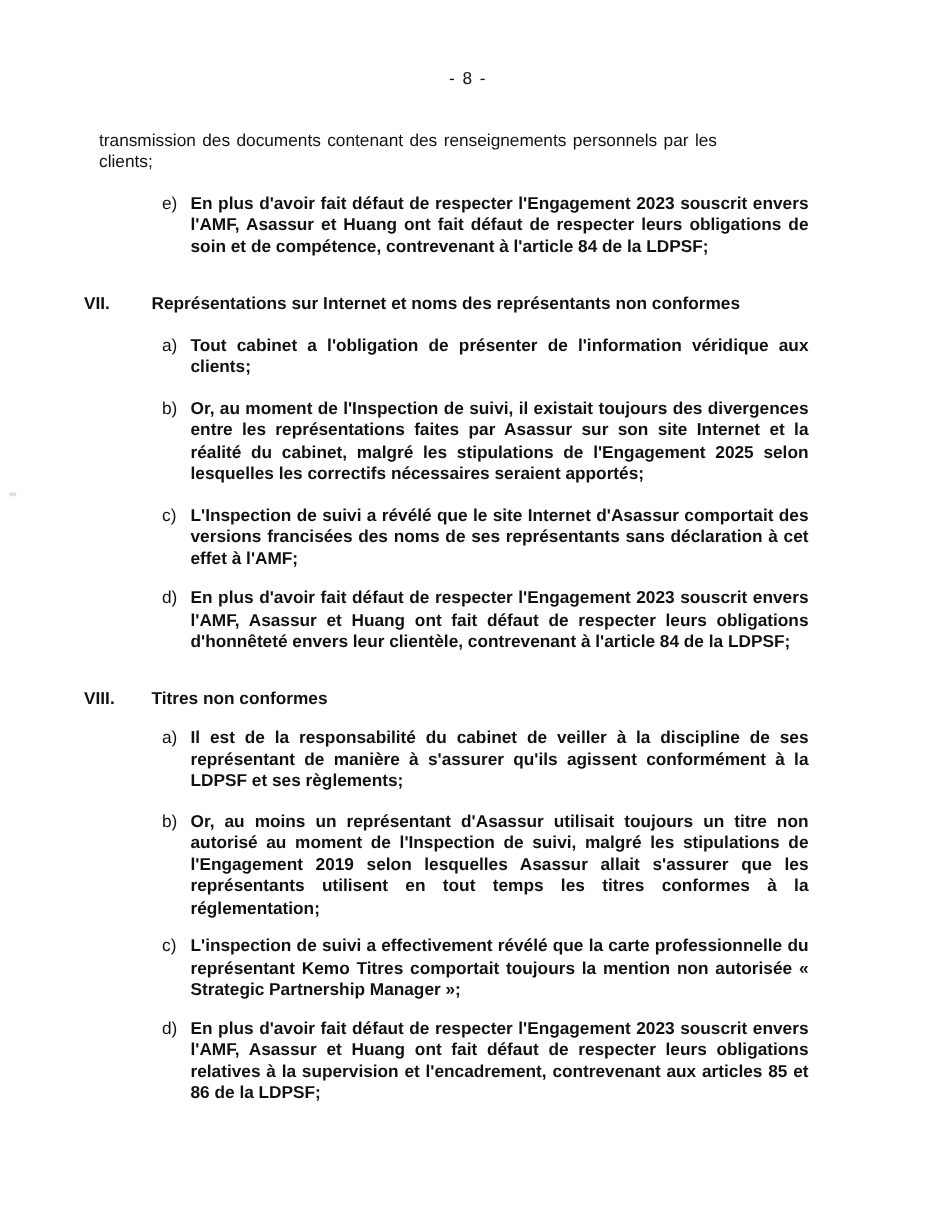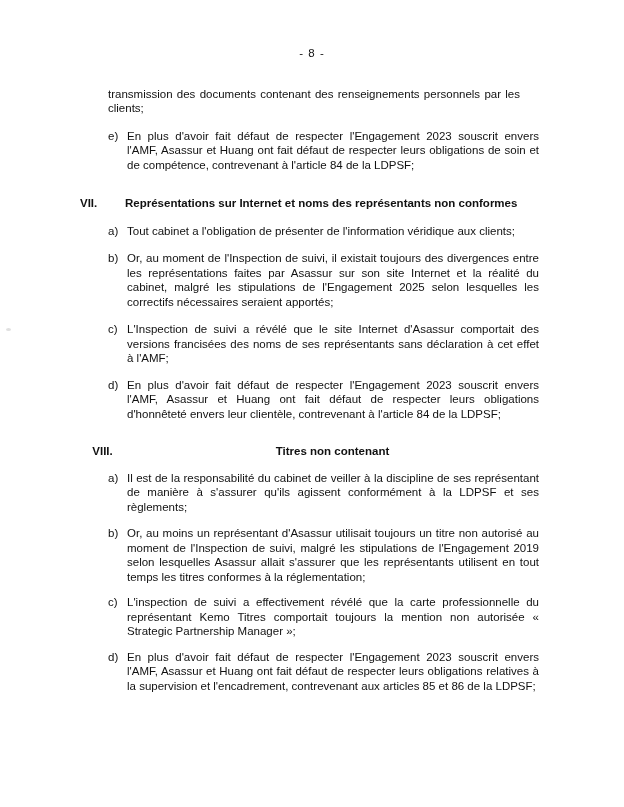--- a/index.html
+++ b/index.html
@@ -18,57 +18,58 @@
     color: #111111;
     overflow: hidden;
   }
   .page-number {
     margin-top: 46px;
     text-align: center;
     letter-spacing: 1px;
   }
   .continuation {
     margin-top: 26px;
-    margin-left: 108px;
+    margin-left: 66px;
     width: 412px;
     text-align: justify;
   }
   .list-item {
     display: flex;
     margin-left: 108px;
     width: 431px;
   }
   .item-label {
     flex: 0 0 19px;
     width: 19px;
   }
   .item-text {
     flex: 1 1 auto;
     width: 412px;
     text-align: justify;
+    font-weight: bold;
   }
   .section-heading {
     display: flex;
-    margin-left: 80px;
+    margin-left: 56px;
     width: 460px;
     font-weight: 700;
   }
   .section-numeral {
     flex: 0 0 45px;
     width: 45px;
   }
   .section-title {
     flex: 1 1 auto;
     text-underline-offset: 2px;
   }
   .mt-item   { margin-top: 13px; }
   .mt-item-s { margin-top: 12px; }
   .mt-item-xs{ margin-top: 11px; }
   .mt-sec7   { margin-top: 24px; }
-  .mt-sec8   { margin-top: 23px; text-align: center; }
+  .mt-sec8   { margin-top: 23px; }
   .scan-speck {
     position: absolute;
     left: 6px;
     top: 328px;
     width: 5px;
     height: 3px;
     background: #e0e0e0;
     border-radius: 50%;
   }
 </style>
@@ -106,21 +107,21 @@
     <span class="item-text">L'Inspection de suivi a révélé que le site Internet d'Asassur comportait des versions francisées des noms de ses représentants sans déclaration à cet effet à l'AMF;</span>
   </div>
 
   <div class="list-item mt-item-s">
     <span class="item-label">d)</span>
     <span class="item-text">En plus d'avoir fait défaut de respecter l'Engagement 2023 souscrit envers l'AMF, Asassur et Huang ont fait défaut de respecter leurs obligations d'honnêteté envers leur clientèle, contrevenant à l'article 84 de la LDPSF;</span>
   </div>
 
   <div class="section-heading mt-sec8">
     <span class="section-numeral">VIII.</span>
-    <span class="section-title">Titres non contenant</span>
+    <span class="section-title">Titres non conformes</span>
   </div>
 
   <div class="list-item mt-item-s">
     <span class="item-label">a)</span>
     <span class="item-text">Il est de la responsabilité du cabinet de veiller à la discipline de ses représentant de manière à s'assurer qu'ils agissent conformément à la LDPSF et ses règlements;</span>
   </div>
 
   <div class="list-item mt-item-s">
     <span class="item-label">b)</span>
     <span class="item-text">Or, au moins un représentant d'Asassur utilisait toujours un titre non autorisé au moment de l'Inspection de suivi, malgré les stipulations de l'Engagement 2019 selon lesquelles Asassur allait s'assurer que les représentants utilisent en tout temps les titres conformes à la réglementation;</span>

